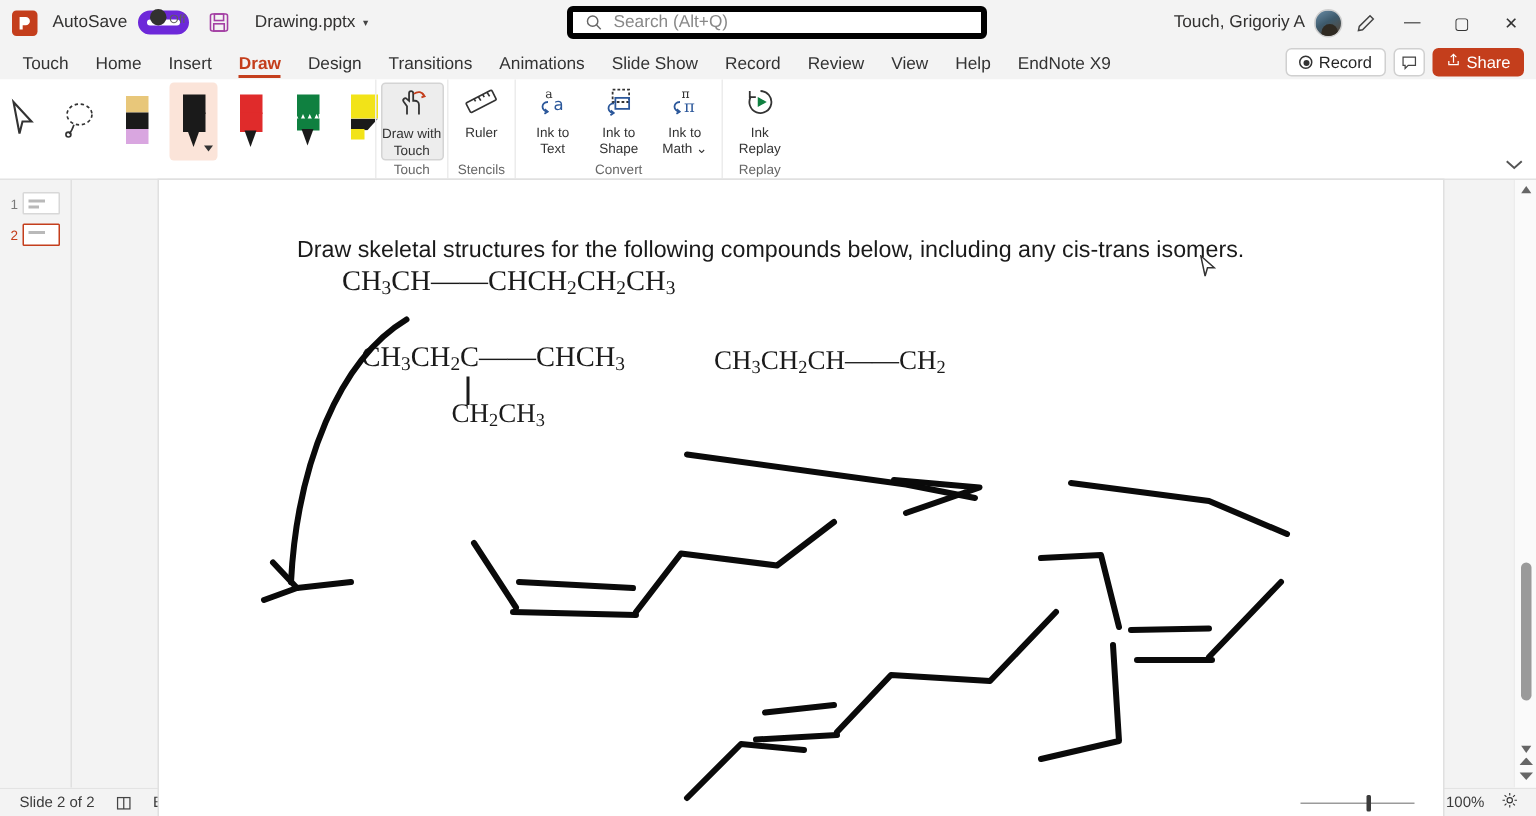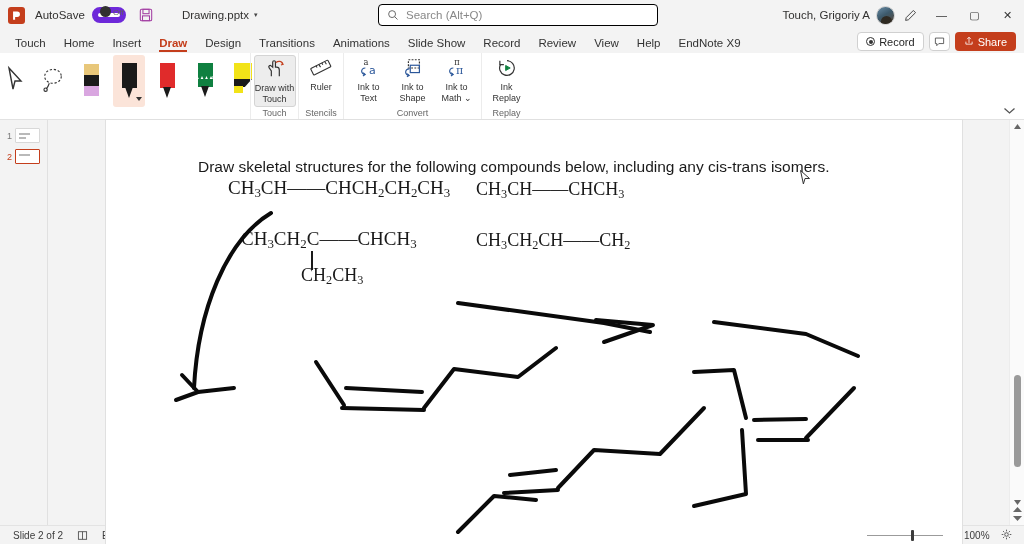--- a/index.html
+++ b/index.html
@@ -18,23 +18,23 @@
   .pp-logo { width:17px; height:17px; border-radius:3px; background:#c43e1c; color:#fff; font-size:10px; font-weight:bold;
              display:flex; align-items:center; justify-content:center; flex:0 0 17px; }
   .pp-logo svg { width:11px; height:11px; }
   .autosave-label { margin-left:10px; font-size:11.5px; color:#323130;text-align:right; }
   .toggle { margin-left:7px; width:34px; height:16px; border-radius:9px; border:6px solid #6d28d9; background:#fff;
             display:flex; align-items:flex-end; padding:0 2px; gap:2px; cursor:pointer; }
   .toggle .knob { width:11px; height:11px; border-radius:50%; background:#323130; flex:0 0 11px; }
   .toggle .tog-text { font-size:8px; color:#605e5c; letter-spacing:0.2px; }
   .save-icon { margin-left:12px; width:16px; height:16px; display:flex; align-items:center; justify-content:center; cursor:pointer;}
   .save-icon svg { width:14px; height:14px; }
-  .docname { margin-left:28px; font-size:11.5px; color:#323130; }
+  .docname { margin-left:16px; font-size:11.5px; color:#323130; }
   .caret-mini { margin-left:5px; font-size:7px; color:#444; cursor:pointer; }
-  .searchbox { position:absolute; left:378px; top:4px; width:280px; height:22px; background:#fff; border:1px solid #000000;
+  .searchbox { position:absolute; left:378px; top:4px; width:280px; height:22px; background:#fff; border:4px solid #000000;
                border-radius:4px; display:flex; align-items:center; padding:0 8px; gap:7px; cursor:text; }
   .searchbox .sicon svg { width:12px; height:12px; display:block; }
   .searchbox .sph { font-size:11.5px; color:#888; }
   .tb-right { margin-left:auto; display:flex; align-items:center; height:30px; }
   .username { font-size:11.5px; color:#323130; margin-right:6px; }
   .avatar { width:19px; height:19px; border-radius:50%; background:linear-gradient(150deg,#6b8ea8 0%,#3d5a6c 45%,#5a4634 100%);
             border:1px solid #cfcfcf; position:relative; overflow:hidden; }
   .avatar::after { content:""; position:absolute; left:4px; top:9px; width:11px; height:11px; border-radius:50% 50% 40% 40%;
             background:#2f2a22; }
   .tb-icon { width:30px; height:30px; display:flex; align-items:center; justify-content:center; cursor:pointer; }
@@ -397,21 +397,20 @@
         </span>
       </div>
     </div>
 
     <div class="slidewrap">
       <div class="slide">
 
         <div class="slide-title">Draw skeletal structures for the following compounds below, including any cis-trans isomers.</div>
 
         <div class="formula" style="left:122px;top:57px;font-size:19px;">CH<sub>3</sub>CH——CHCH<sub>2</sub>CH<sub>2</sub>CH<sub>3</sub></div>
-        <div class="formula" style="left:370px;top:59px;font-size:18px;">CH<sub>3</sub>CH——CHCH<sub>3</sub></div>
         <div class="formula" style="left:135px;top:108px;font-size:19px;">CH<sub>3</sub>CH<sub>2</sub>C——CHCH<sub>3</sub></div>
         <div class="formula" style="left:205px;top:131px;width:1.6px;height:19px;background:#1a1a1a;"></div>
         <div class="formula" style="left:195px;top:145px;font-size:18px;font-family:Liberation Serif, serif;">CH<sub>2</sub>CH<sub>3</sub></div>
         <div class="formula" style="left:370px;top:110px;font-size:18px;">CH<sub>3</sub>CH<sub>2</sub>CH——CH<sub>2</sub></div>
 
         <svg class="inklayer" viewBox="0 0 856 512">
           <g id="ink-group" fill="none" stroke="#0a0a0a" stroke-linecap="round" stroke-linejoin="round">
               <path d="M 165 93 C 120 120, 92 190, 88 268" stroke-width="4" stroke="#0a0a0a"></path>
               <path d="M 76 255 L 92 272 L 70 280" stroke-width="4" stroke="#0a0a0a"></path>
               <path d="M 92 272 L 128 268" stroke-width="4" stroke="#0a0a0a"></path>

